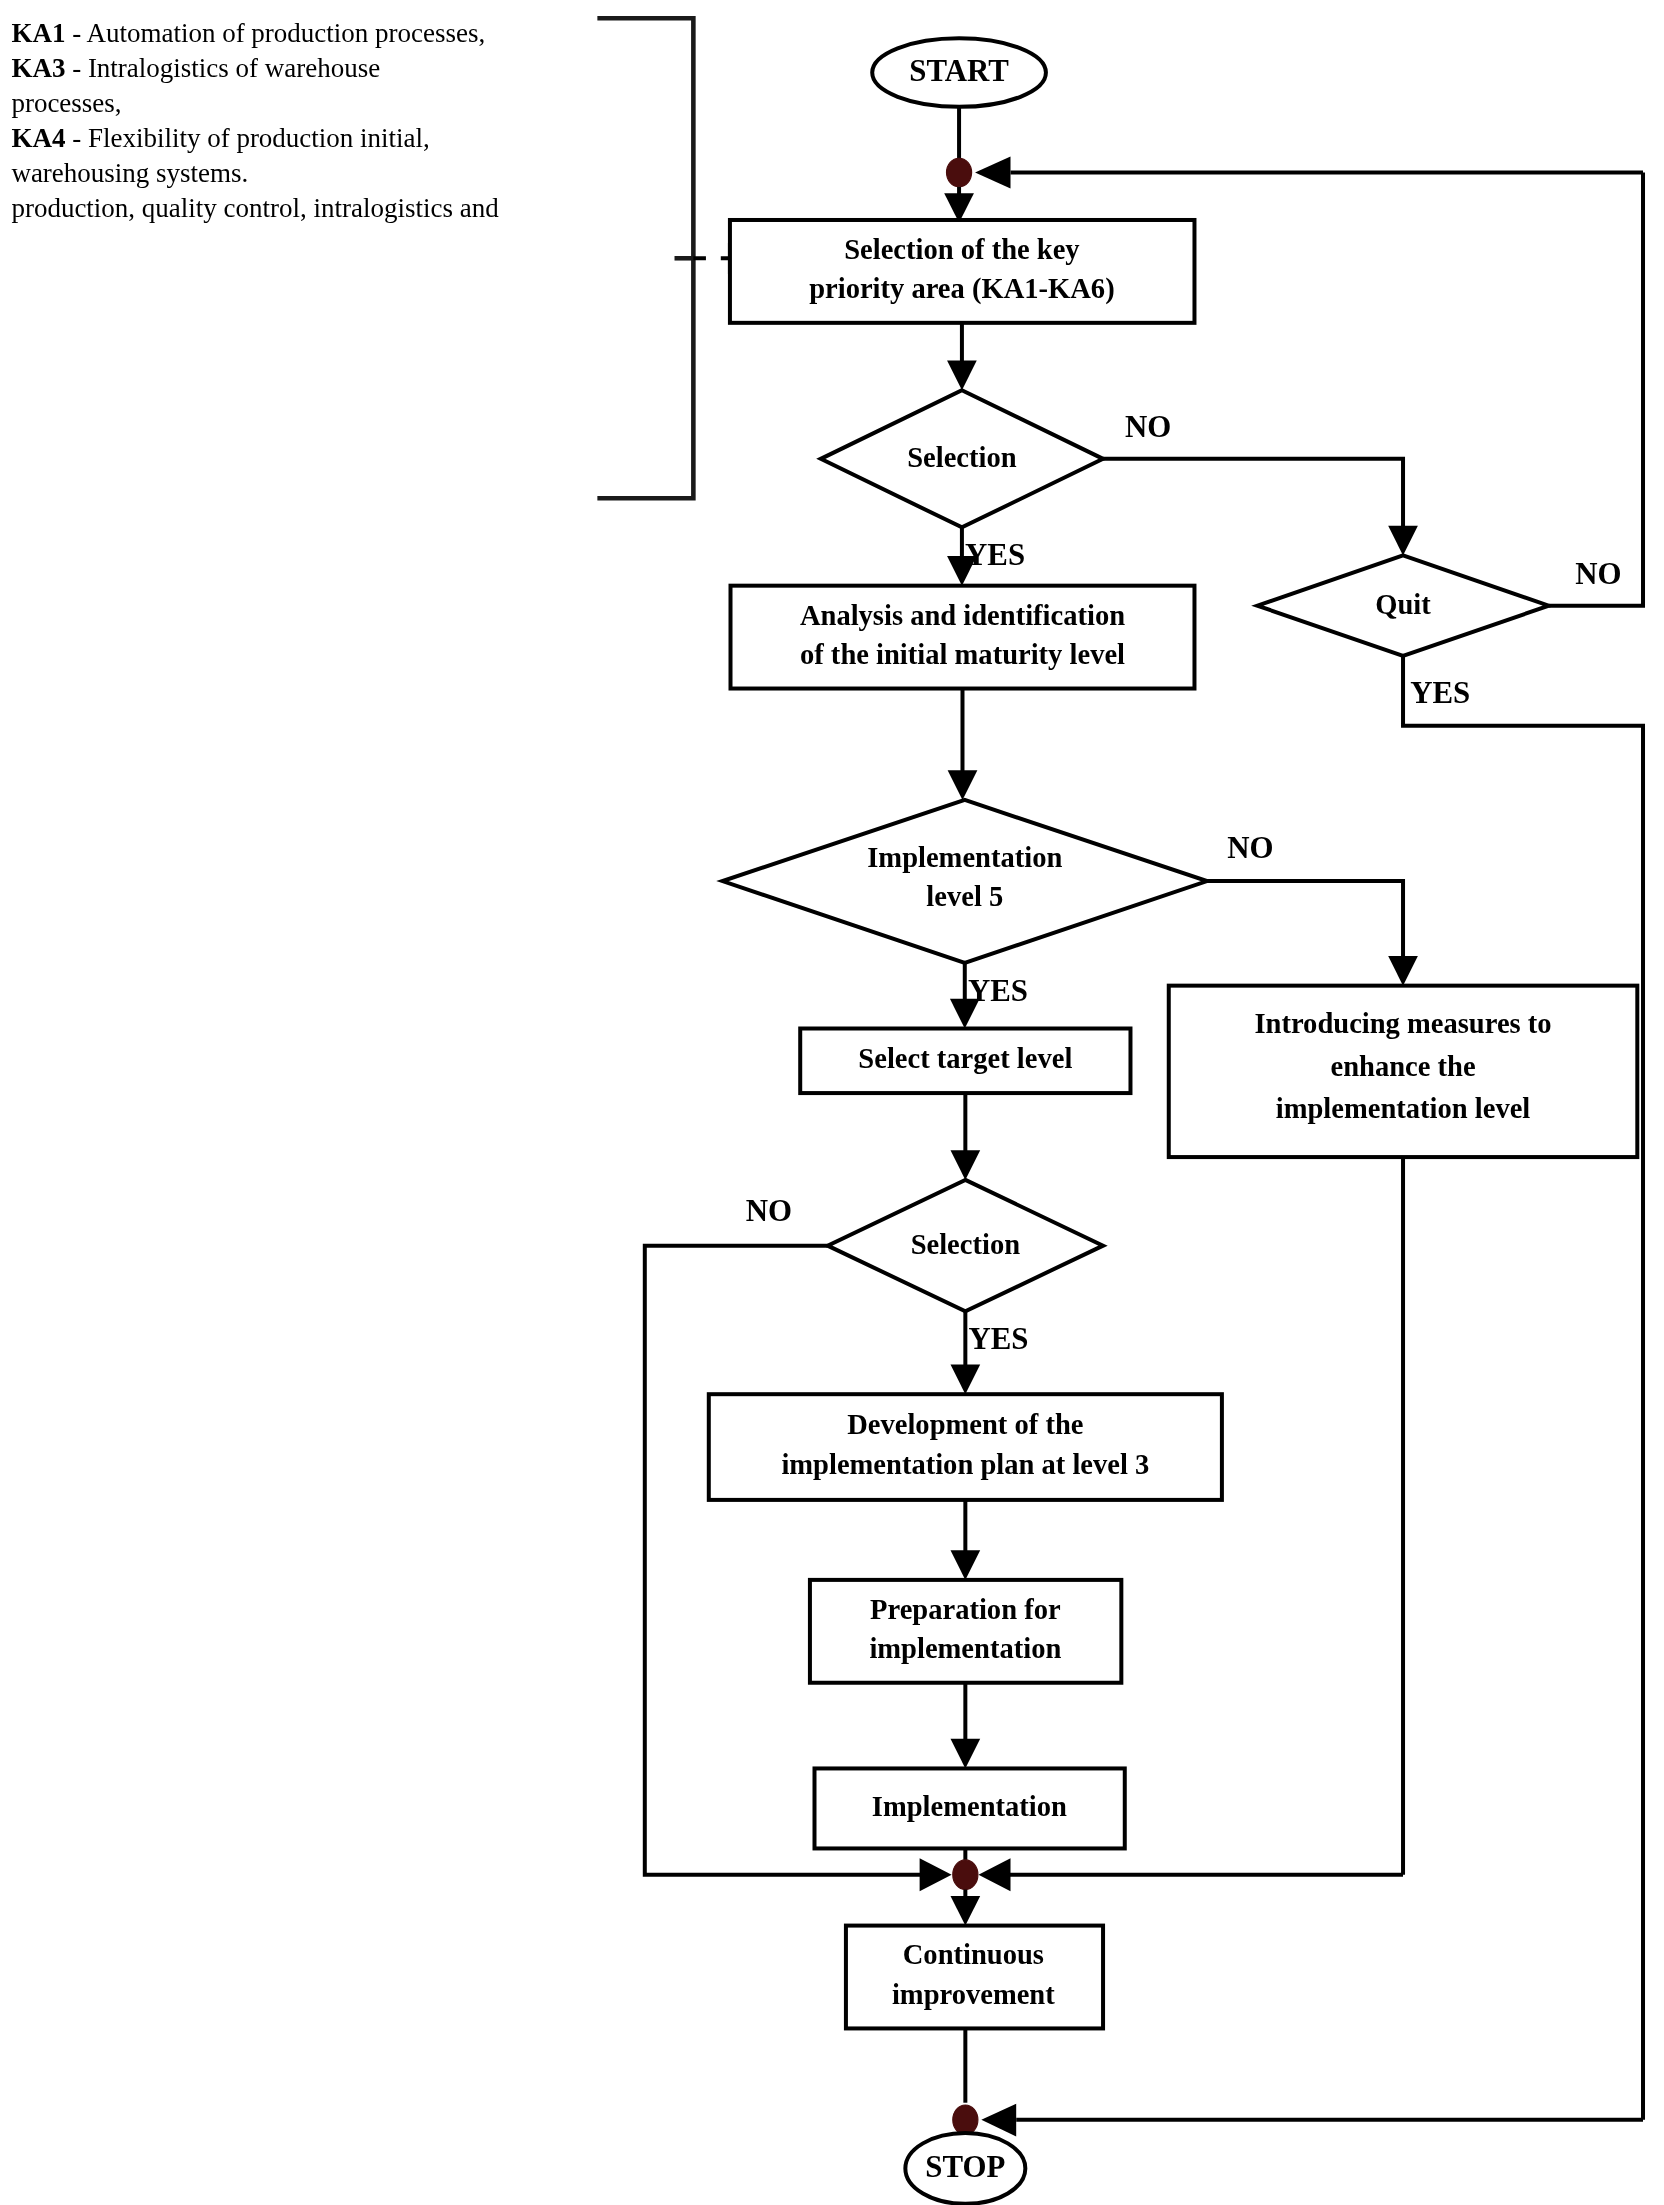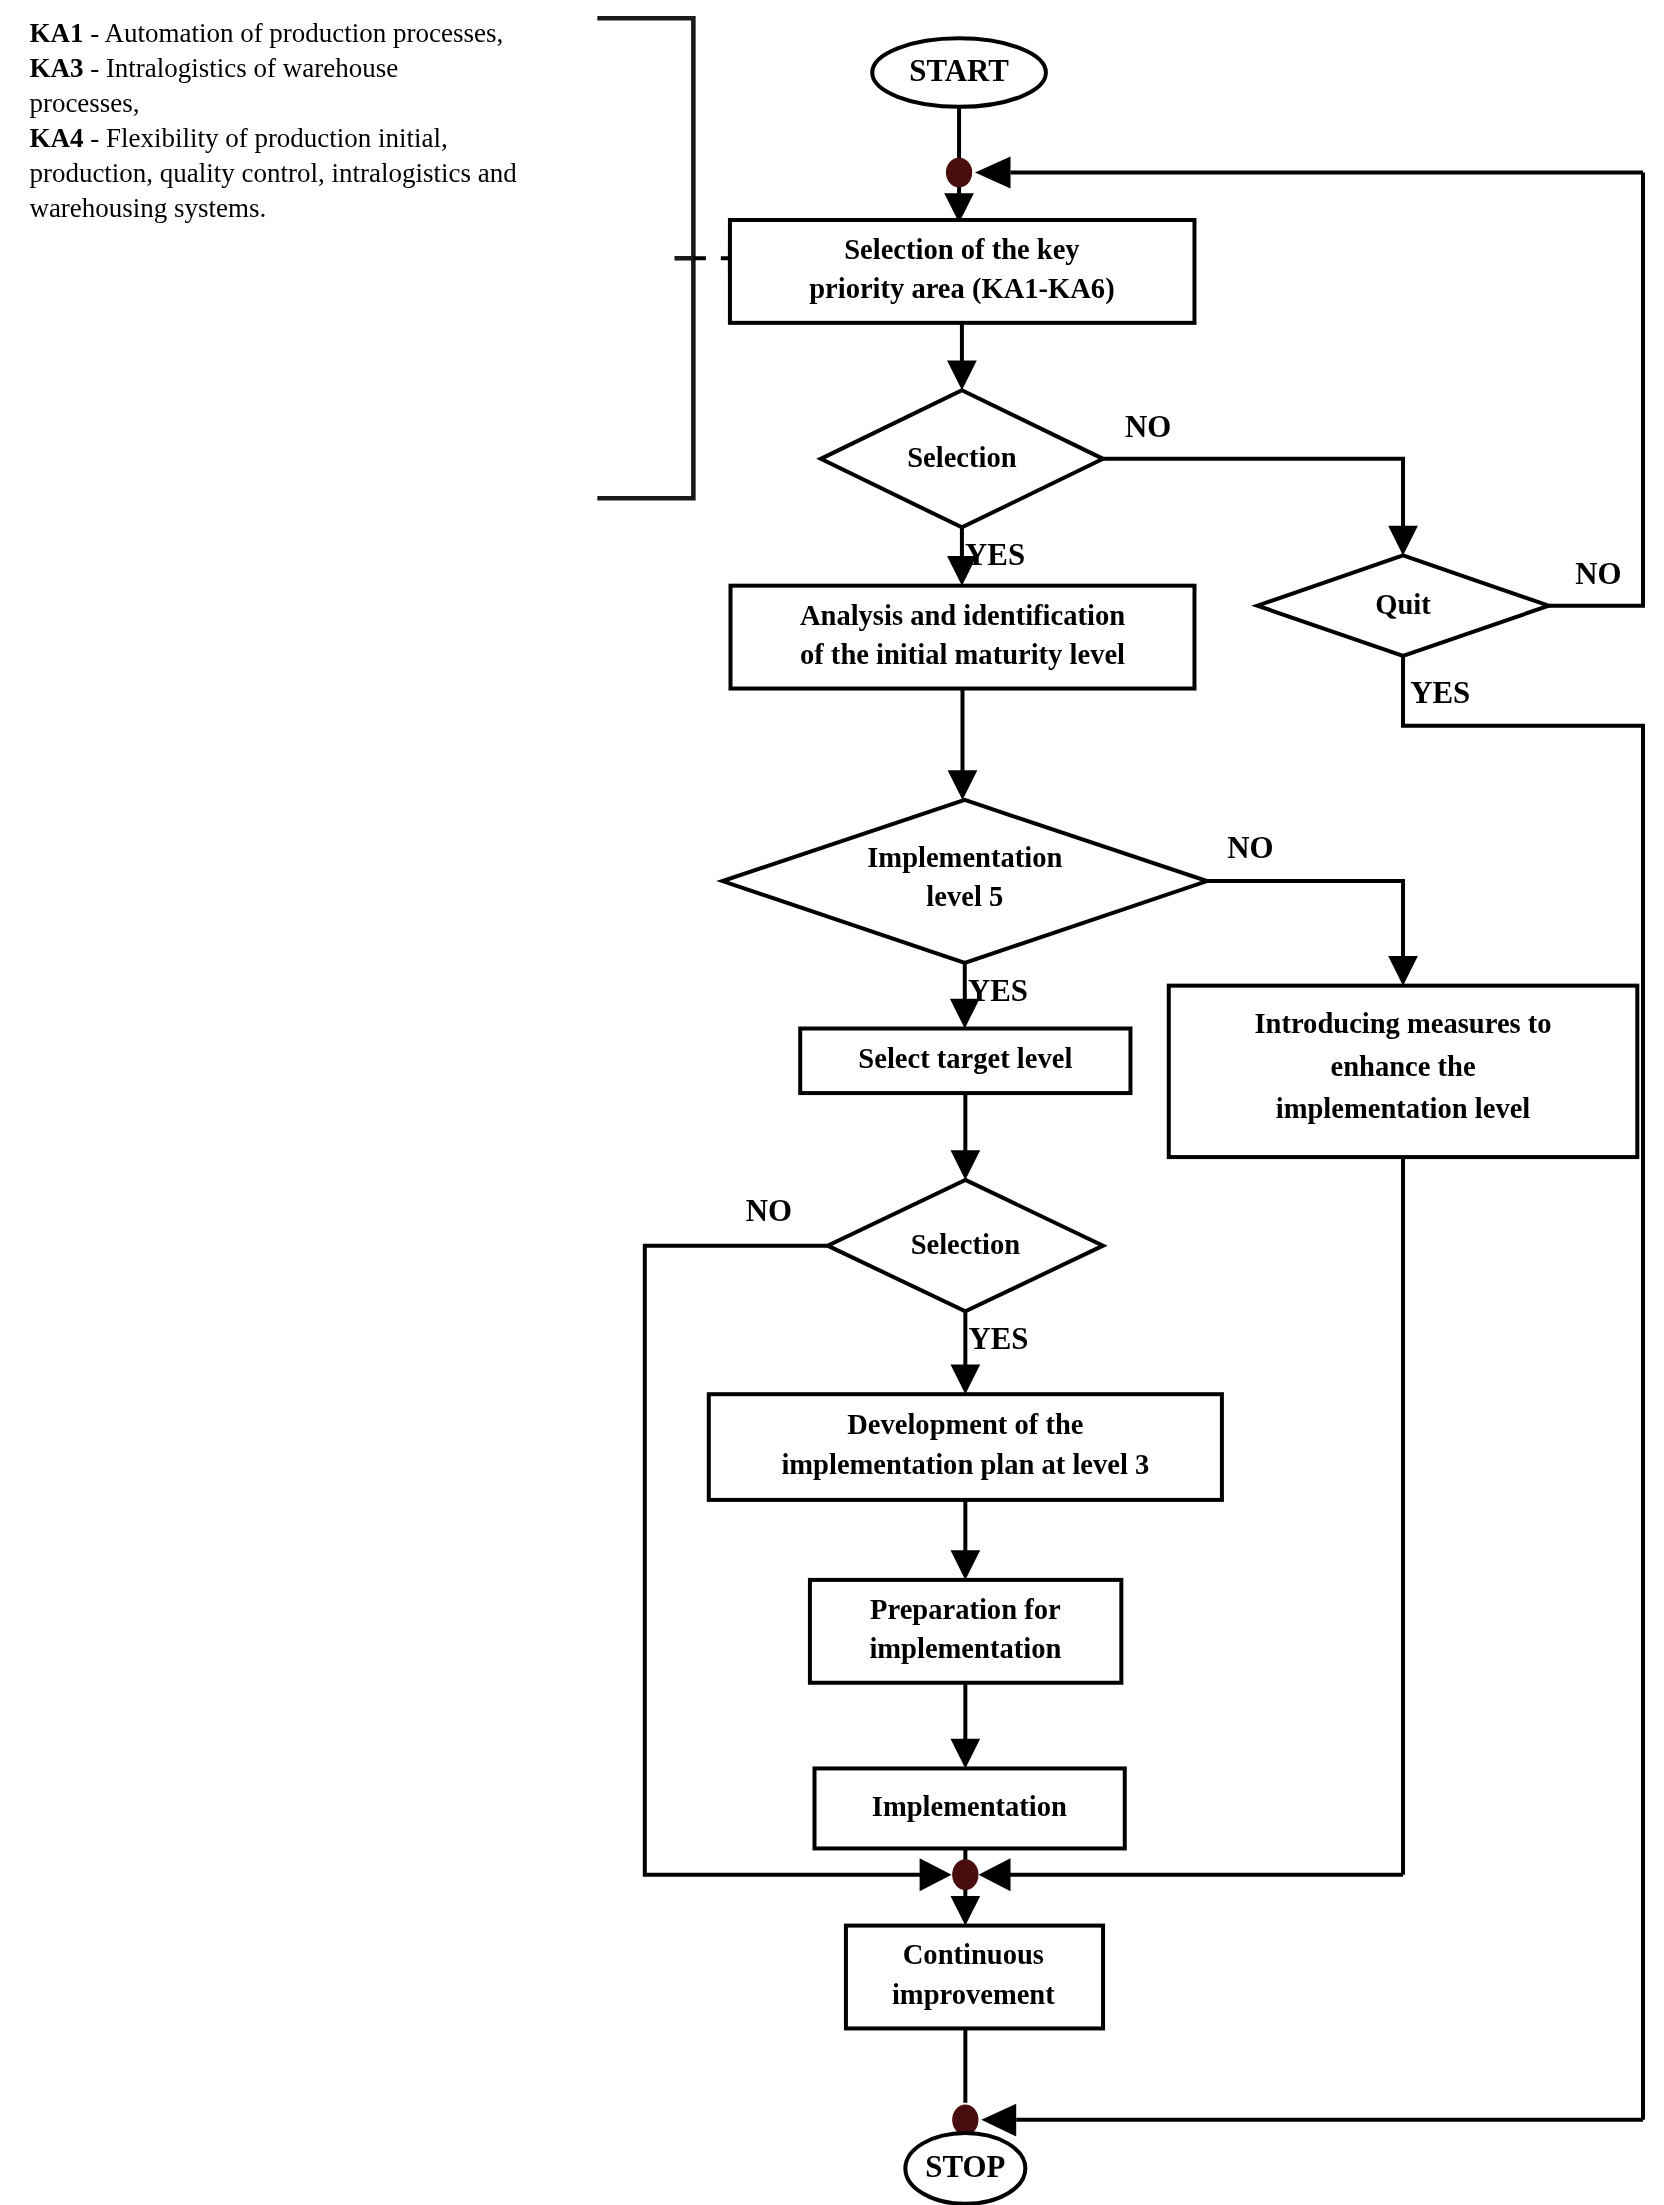--- a/index.html
+++ b/index.html
@@ -23,21 +23,20 @@
     left: 11.4px;
     top: 16px;
     width: 651px;
     font-family: "Liberation Serif", "DejaVu Serif", serif;
     font-size: 27px;
     line-height: 1.295;
     color: #000;
   }
   .legend-line {
     white-space: pre-wrap;
-    margin-left: 18px;
   }
   .legend-line b {
     font-weight: bold;
   }
   svg.flow {
     position: absolute;
     left: 0;
     top: 0;
     width: 1665px;
     height: 2205px;
@@ -99,22 +98,22 @@
 </head>
 <body>
 
 <div id="root">
 
   <div class="legend">
     <div class="legend-line"><b>KA1</b><span> - Automation of production processes,</span></div>
     <div class="legend-line"><b>KA3</b><span> - Intralogistics of warehouse</span></div>
     <div class="legend-line"><b></b><span>processes,</span></div>
     <div class="legend-line"><b>KA4</b><span> - Flexibility of production initial,</span></div>
+    <div class="legend-line"><b></b><span>warehousing systems.</span></div>
     <div class="legend-line"><b></b><span>production, quality control, intralogistics and</span></div>
-    <div class="legend-line"><b></b><span>warehousing systems.</span></div>
   </div>
 
   <svg class="flow" viewBox="0 0 2913 3859">
 
     <g>
       <path class="bracket" d="M 1045 32 L 1213 32 L 1213 872 L 1045 872"></path>
       <path class="bracket" d="M 1180 452 L 1213 452"></path>
     </g>
 
     <path class="dashline" d="M 1213 452 L 1277 452"></path>

